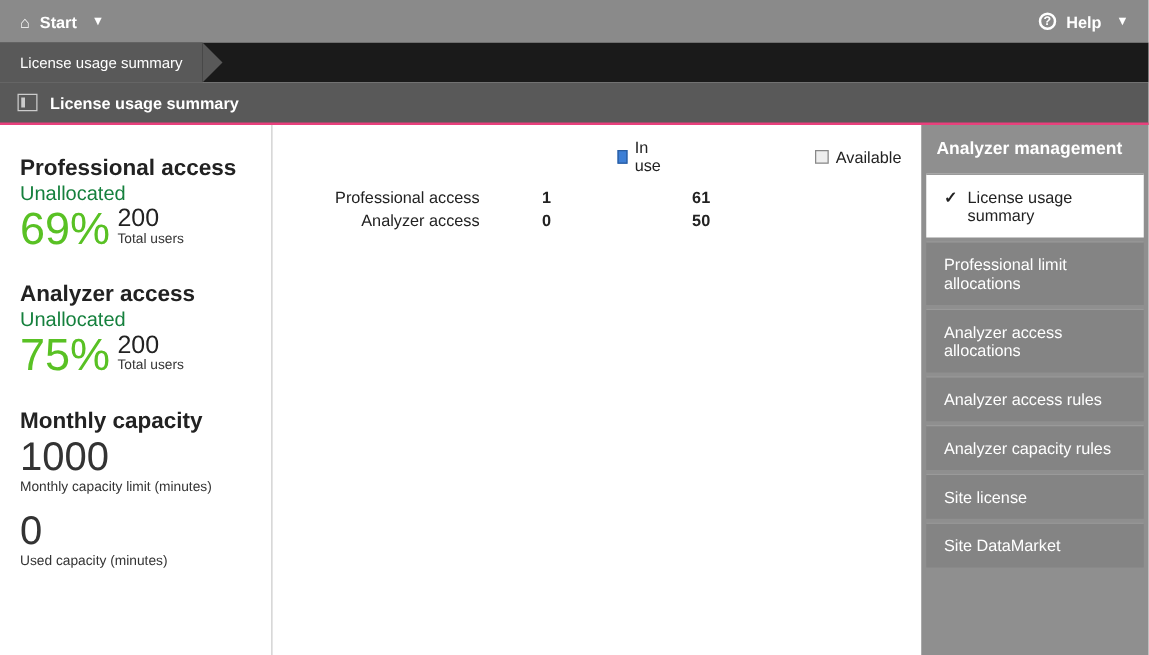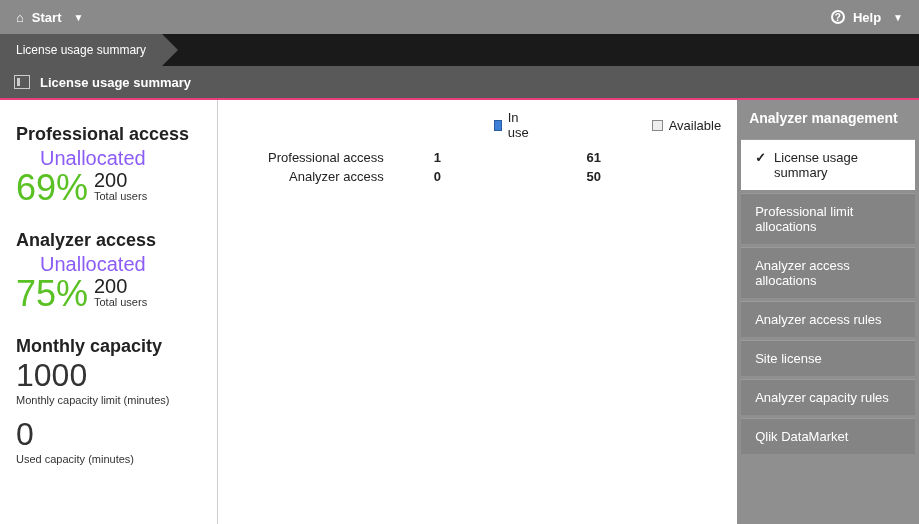--- a/index.html
+++ b/index.html
@@ -79,21 +79,21 @@
   height: calc(524px - 34px - 32px - 34px);
 }
 .sidebar {
   width: 228px;
   border-right: 1px solid #ccc;
   padding: 24px 16px 0 16px;
   font-size: 14px;
   color: #333;
 }
 .section-title { font-weight: bold; font-size: 18px; color: #222; }
-.section-sub { font-size: 20px; color: #8b5cf6; margin-top: 2px; margin-left: 24px; }
+.section-sub { font-size: 16px; color: #15803d; margin-top: 2px; }
 .big-pct { color: #59c124; font-size: 36px; font-weight: 400; display: inline-block; vertical-align: top; line-height: 1; }
 .total-block { display: inline-block; vertical-align: top; margin-left: 2px; }
 .total-num { font-size: 20px; color: #222; line-height: 1; }
 .total-label { font-size: 11px; color: #333; }
 .section { margin-bottom: 24px; }
 .cap-num { font-size: 32px; color: #333; }
 .cap-label { font-size: 11px; color: #333; }
 .main {
   flex: 1;
   padding: 10px 16px;
@@ -102,21 +102,21 @@
 }
 .legend-row { display: flex; justify-content: flex-end; align-items: center; gap: 120px; margin-left: 260px; margin-bottom: 8px; }
 .legend-item { display: flex; align-items: center; gap: 6px; font-size: 13px; }
 .sq { width: 11px; height: 11px; border: 1px solid #555; display: inline-block; }
 .sq.blue { background: #3d7fd6; border-color: #2a5da0; }
 .sq.gray { background: #eee; border-color: #888; }
 .tbl { width: 100%; max-width: 460px; }
 .tbl-row { display: flex; align-items: center; padding: 2px 0; }
 .tbl-label { width: 200px; text-align: right; padding-right: 50px; }
 .tbl-v1 { width: 120px; text-align: left; font-weight: bold; }
-.tbl-v2 { width: 80px; text-align: center; font-weight: bold; }
+.tbl-v2 { width: 80px; text-align: left; font-weight: bold; }
 .rightpane {
   width: 192px;
   background: #8f8f8f;
   color: #fff;
 }
 .rp-title { font-weight: bold; font-size: 14px; padding: 10px 12px; }
 .rp-item {
   background: #848484;
   color: #fff;
   font-size: 13px;
@@ -242,23 +242,23 @@
     <div class="rp-item">
       <span>Professional limit allocations</span>
     </div>
     <div class="rp-item">
       <span>Analyzer access allocations</span>
     </div>
     <div class="rp-item">
       <span>Analyzer access rules</span>
     </div>
     <div class="rp-item">
+      <span>Analyzer capacity rules</span>
+    </div>
+    <div class="rp-item">
       <span>Site license</span>
     </div>
     <div class="rp-item">
-      <span>Analyzer capacity rules</span>
-    </div>
-    <div class="rp-item">
-      <span>Qlik DataMarket</span>
+      <span>Site DataMarket</span>
     </div>
   </div>
 
 </div>
 
 </body></html>

